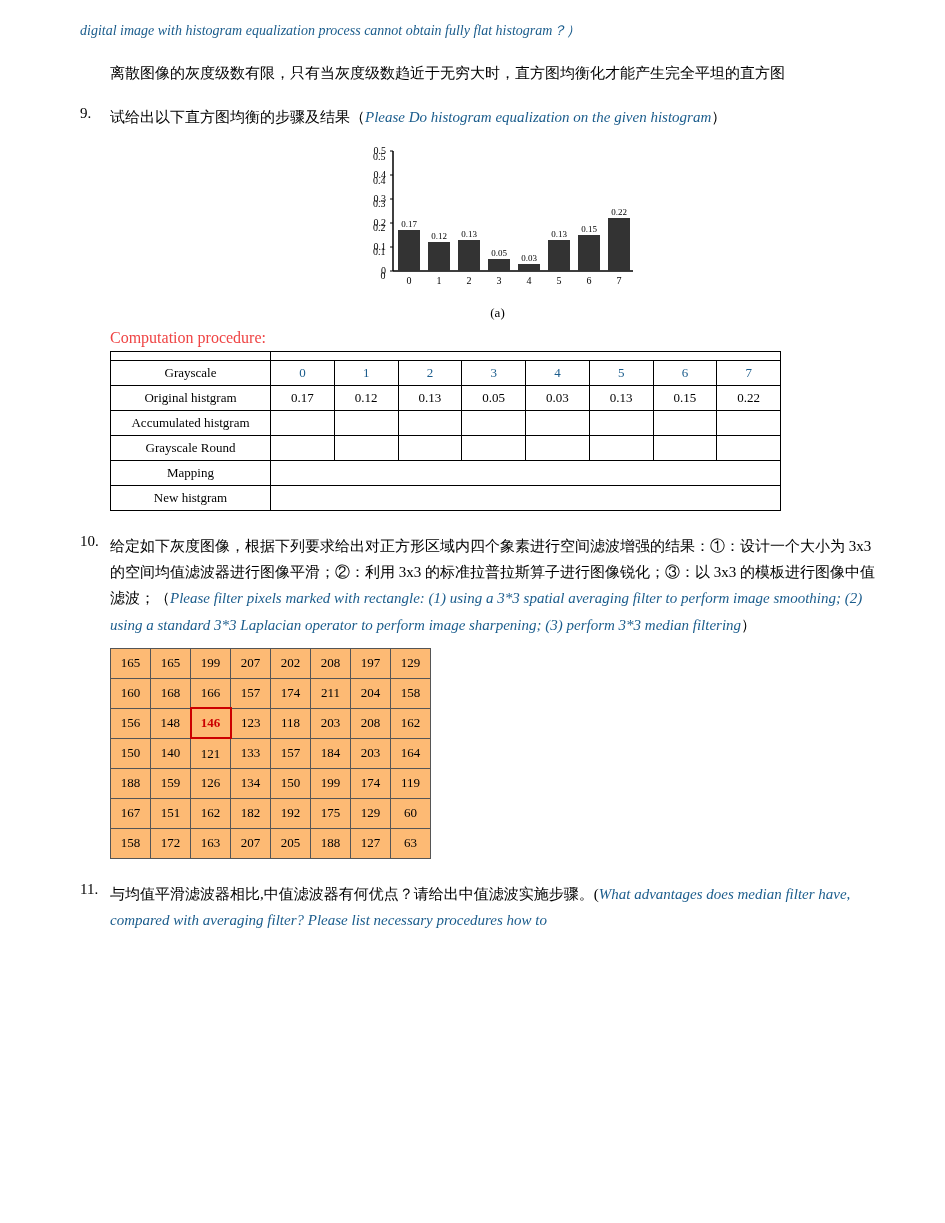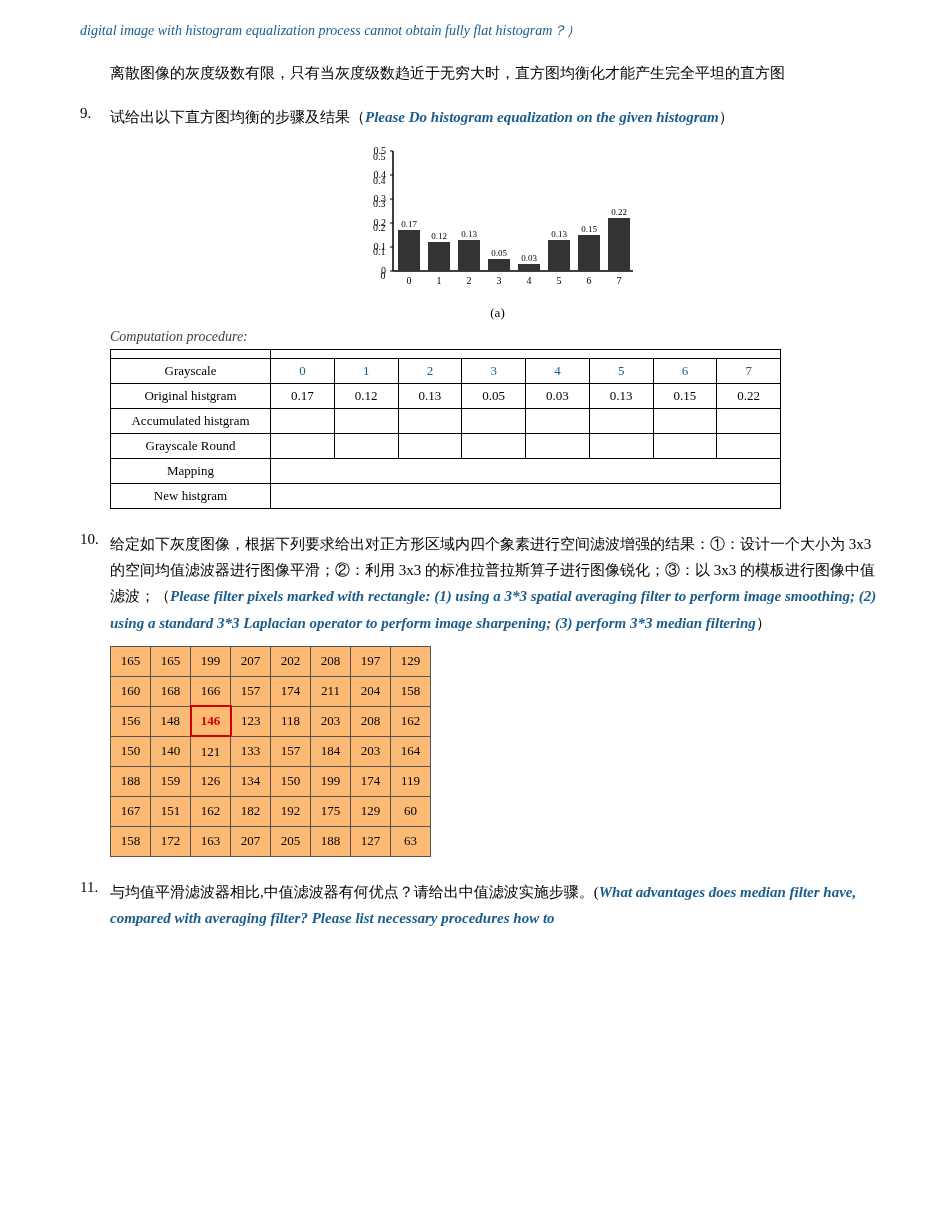--- a/index.html
+++ b/index.html
@@ -36,21 +36,21 @@
     .q-num {
       min-width: 30px;
       font-size: 15px;
     }
     .q-text {
       flex: 1;
       line-height: 1.7;
       font-size: 15px;
     }
     .q-text .cn { color: #000; }
-    .q-text .en { color: #1a5c8c; font-style: italic; font-weight: bold; }
+    .q-text .en { color: #1a5c8c; font-style: italic; }
     
     .chart-container {
       display: flex;
       flex-direction: column;
       align-items: center;
       margin: 10px 0 6px 30px;
     }
     .chart-area {
       position: relative;
       width: 280px;
@@ -69,24 +69,23 @@
       font-size: 10px;
       text-align: right;
       width: 28px;
     }
     .chart-title {
       font-size: 13px;
       margin-top: 4px;
     }
     
     .comp-label {
-      font-size: 14px;
-      font-style: italic;
+      font-size: 16px;
       margin: 8px 0 4px 30px;
-      color: #404040;
+      color: #ef4444;
     }
     .hist-table {
       border-collapse: collapse;
       margin-left: 30px;
       margin-bottom: 16px;
       font-size: 13px;
     }
     .hist-table td, .hist-table th {
       border: 1px solid #000;
       padding: 4px 20px;

